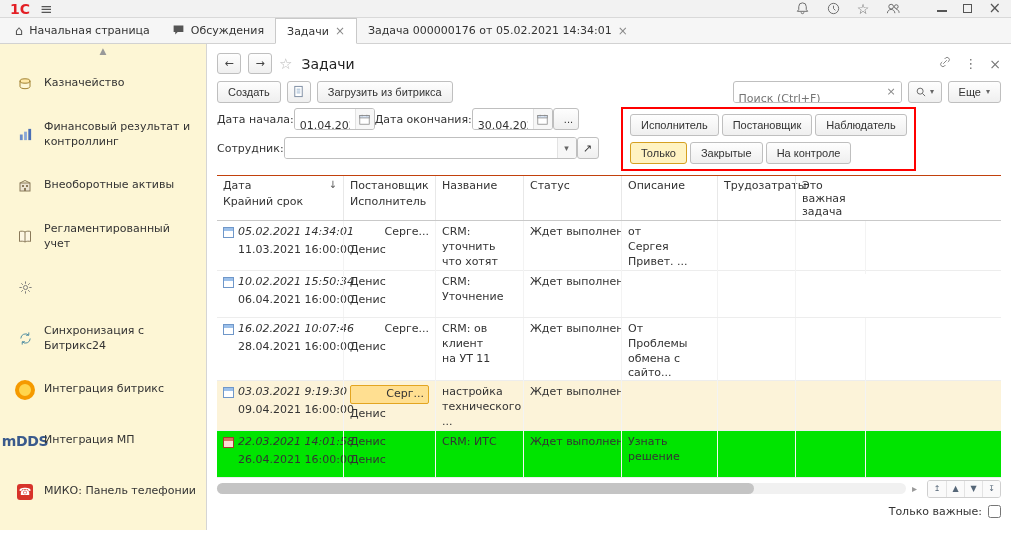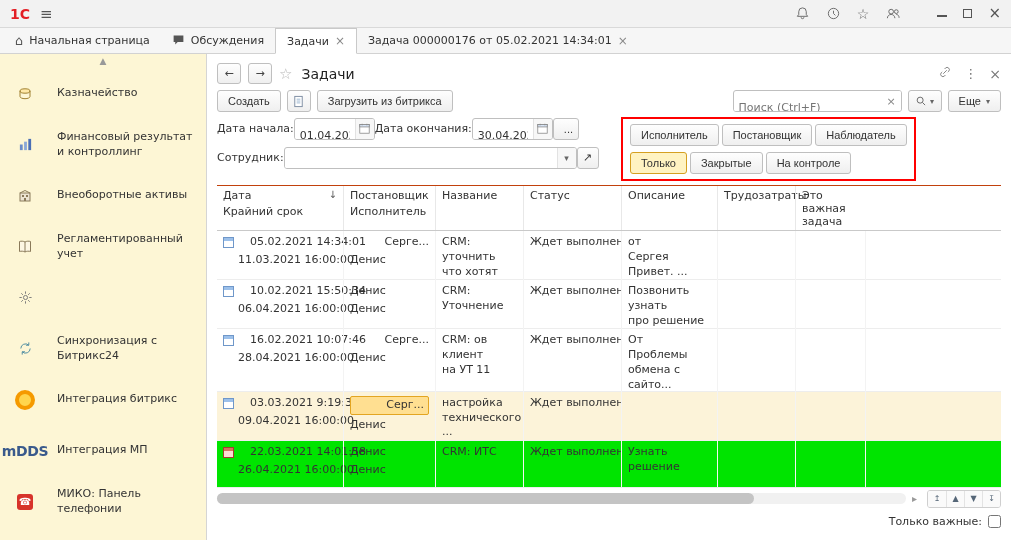--- a/index.html
+++ b/index.html
@@ -1,20 +1,20 @@
 <!DOCTYPE html>
 <html style="--sidebar-bg: #fdf6d5; --green-row: #00e400; --highlight-row: #fcf3d9; --selected-cell-bg: #ffdf91; --selected-cell-border: #e3a521; --annotation-red: #ff0000; --logo-red: #e31e24;"><head>
 <meta charset="utf-8">
 <style>
   * { box-sizing: border-box; margin: 0; padding: 0; }
   html,body { width:1011px; height:540px; overflow:hidden; }
   body { font-family:"DejaVu Sans","Liberation Sans",sans-serif; font-size:11px; color:#333; background:#fff; }
 
   
-  .titlebar { height:28px; background:#f2f2f2; border-bottom:1px solid #d9d9d9; display:flex; align-items:center; padding:0 10px; gap:10px; }
+  .titlebar { height:18px; background:#f2f2f2; border-bottom:1px solid #d9d9d9; display:flex; align-items:center; padding:0 10px; gap:10px; }
   .logo { color:var(--logo-red,#e31e24); font-weight:bold; font-size:14px; }
   .hamburger { color:#555; font-size:15px; cursor:pointer; }
   .tb-spacer { flex:1; }
   .tb-icons { display:flex; align-items:center; gap:16px; color:#666; }
   .tb-icons svg { display:block; }
   .star-glyph { font-size:14px; color:#666; }
   .win-controls { display:flex; align-items:center; gap:16px; margin-left:26px; color:#555; }
   .win-min { width:10px; border-bottom:2px solid #555; height:7px; display:inline-block; }
   .win-box { width:9px; height:9px; border:1px solid #555; display:inline-block; }
   .win-close { font-size:15px; line-height:1; }
@@ -23,21 +23,21 @@
   .tabbar { height:26px; background:#f6f6f6; border-bottom:1px solid #d2d2d2; display:flex; align-items:stretch; padding-left:4px; }
   .tab { display:flex; align-items:center; gap:6px; padding:0 11px; cursor:pointer; color:#333; white-space:nowrap; }
   .tab .x { color:#888; font-size:12px; }
   .tab.active { background:#fff; border:1px solid #c9c9c9; border-bottom:1px solid #fff; margin-bottom:-1px; }
   .home-glyph { font-size:13px; color:#555; }
 
   
   .app-body { display:flex; height:486px; }
   .sidebar { width:206px; background:var(--sidebar-bg,#fdf6d5); flex:none; padding-top:2px; overflow:hidden; }
   .side-scroll-up { text-align:center; color:#999; font-size:9px; height:12px; cursor:pointer; }
-  .side-item { display:flex; align-items:center; gap:19px; min-height:51px; padding:2px 8px 2px 12px; cursor:pointer; }
+  .side-item { display:flex; align-items:center; gap:6px; min-height:51px; padding:2px 8px 2px 12px; cursor:pointer; }
   .sicon { width:26px; flex:none; display:flex; justify-content:center; align-items:center; }
   .slabel { line-height:1.3; }
   .bitrix-circle { width:20px; height:20px; border-radius:50%; background:#ffd54d; border:4px solid #f59a00; }
   .mdds-text { font-size:14px; font-weight:bold; color:#3a5a8c; letter-spacing:-0.3px; }
   .miko-badge { width:16px; height:16px; background:#d7332a; border-radius:3px; color:#fff; font-size:10px; display:flex; align-items:center; justify-content:center; }
 
   
   .main { flex:1; background:#fff; border-left:1px solid #d5d5d5; display:flex; flex-direction:column; padding:6px 10px 8px; }
   .form-header { display:flex; align-items:center; gap:7px; height:30px; }
   .navbtn { width:24px; height:21px; display:flex; align-items:center; justify-content:center; background:linear-gradient(#fefefe,#efefef); border:1px solid #bfbfbf; border-radius:3px; cursor:pointer; color:#444; }
@@ -75,21 +75,21 @@
   .tgrid { display:grid; grid-template-columns:126px 92px 88px 98px 96px 78px 70px 1fr; }
   .thead { border-top:1px solid #c2410c; border-bottom:1px solid #c9c9c9; margin-top:4px; }
   .hc { padding:3px 6px 2px; color:#333; border-left:1px solid #e8e8e8; min-height:32px; }
   .hc:first-child { border-left:none; }
   .hc .h2 { margin-top:3px; color:#333; }
   .sort-arrow { float:right; color:#555; font-size:10px; }
 
   .trow { border-bottom:1px solid #ededed; min-height:47px; cursor:pointer; }
   .trow .c { padding:4px 6px; border-left:1px solid #f3f3f3; line-height:1.35; }
   .trow .c:first-child { border-left:none; }
-  .dline { display:flex; align-items:center; gap:16px; white-space:nowrap; }
+  .dline { display:flex; align-items:center; gap:4px; white-space:nowrap;font-style:italic; }
   .tico { width:11px; height:11px; flex:none; border:1px solid #6f97c9; background:linear-gradient(#9cc0ea 0 3px,#fff 3px); display:inline-block; }
   .tico.red { border-color:#a33c2e; background:linear-gradient(#d6705f 0 3px,#fbdcd6 3px); }
   .l2 { margin-left:15px; margin-top:3px; white-space:nowrap; }
   .ra { text-align:right; }
   .exec { margin-top:3px; }
   .pre { white-space:pre-line; }
   .nowrap { white-space:nowrap; overflow:hidden; }
   .r4 { background:var(--highlight-row,#fcf3d9); }
   .r5 { background:var(--green-row,#00e400); }
   .selwrap { display:block; background:var(--selected-cell-bg,#ffdf91); border:1px solid var(--selected-cell-border,#e3a521); border-radius:2px; padding:1px 4px; text-align:right; }
@@ -385,22 +385,20 @@
             <span>10.02.2021 15:50:34</span>
           </div>
         <div class="l2">06.04.2021 16:00:00</div>
       </div>
       <div class="c">
         <div>Денис</div>
         <div class="exec">Денис</div>
       </div>
       <div class="c pre">CRM: Уточнение</div>
       <div class="c nowrap">Ждет выполнения</div>
-      <div class="c pre">Позвонить узнать
-про решение</div>
       <div class="c"></div>
       <div class="c"></div>
       <div class="c"></div>
     </div>
 
     <div class="tgrid trow">
       <div class="c">
         <div class="dline">
             <span class="tico"></span>
             <span>16.02.2021 10:07:46</span>

